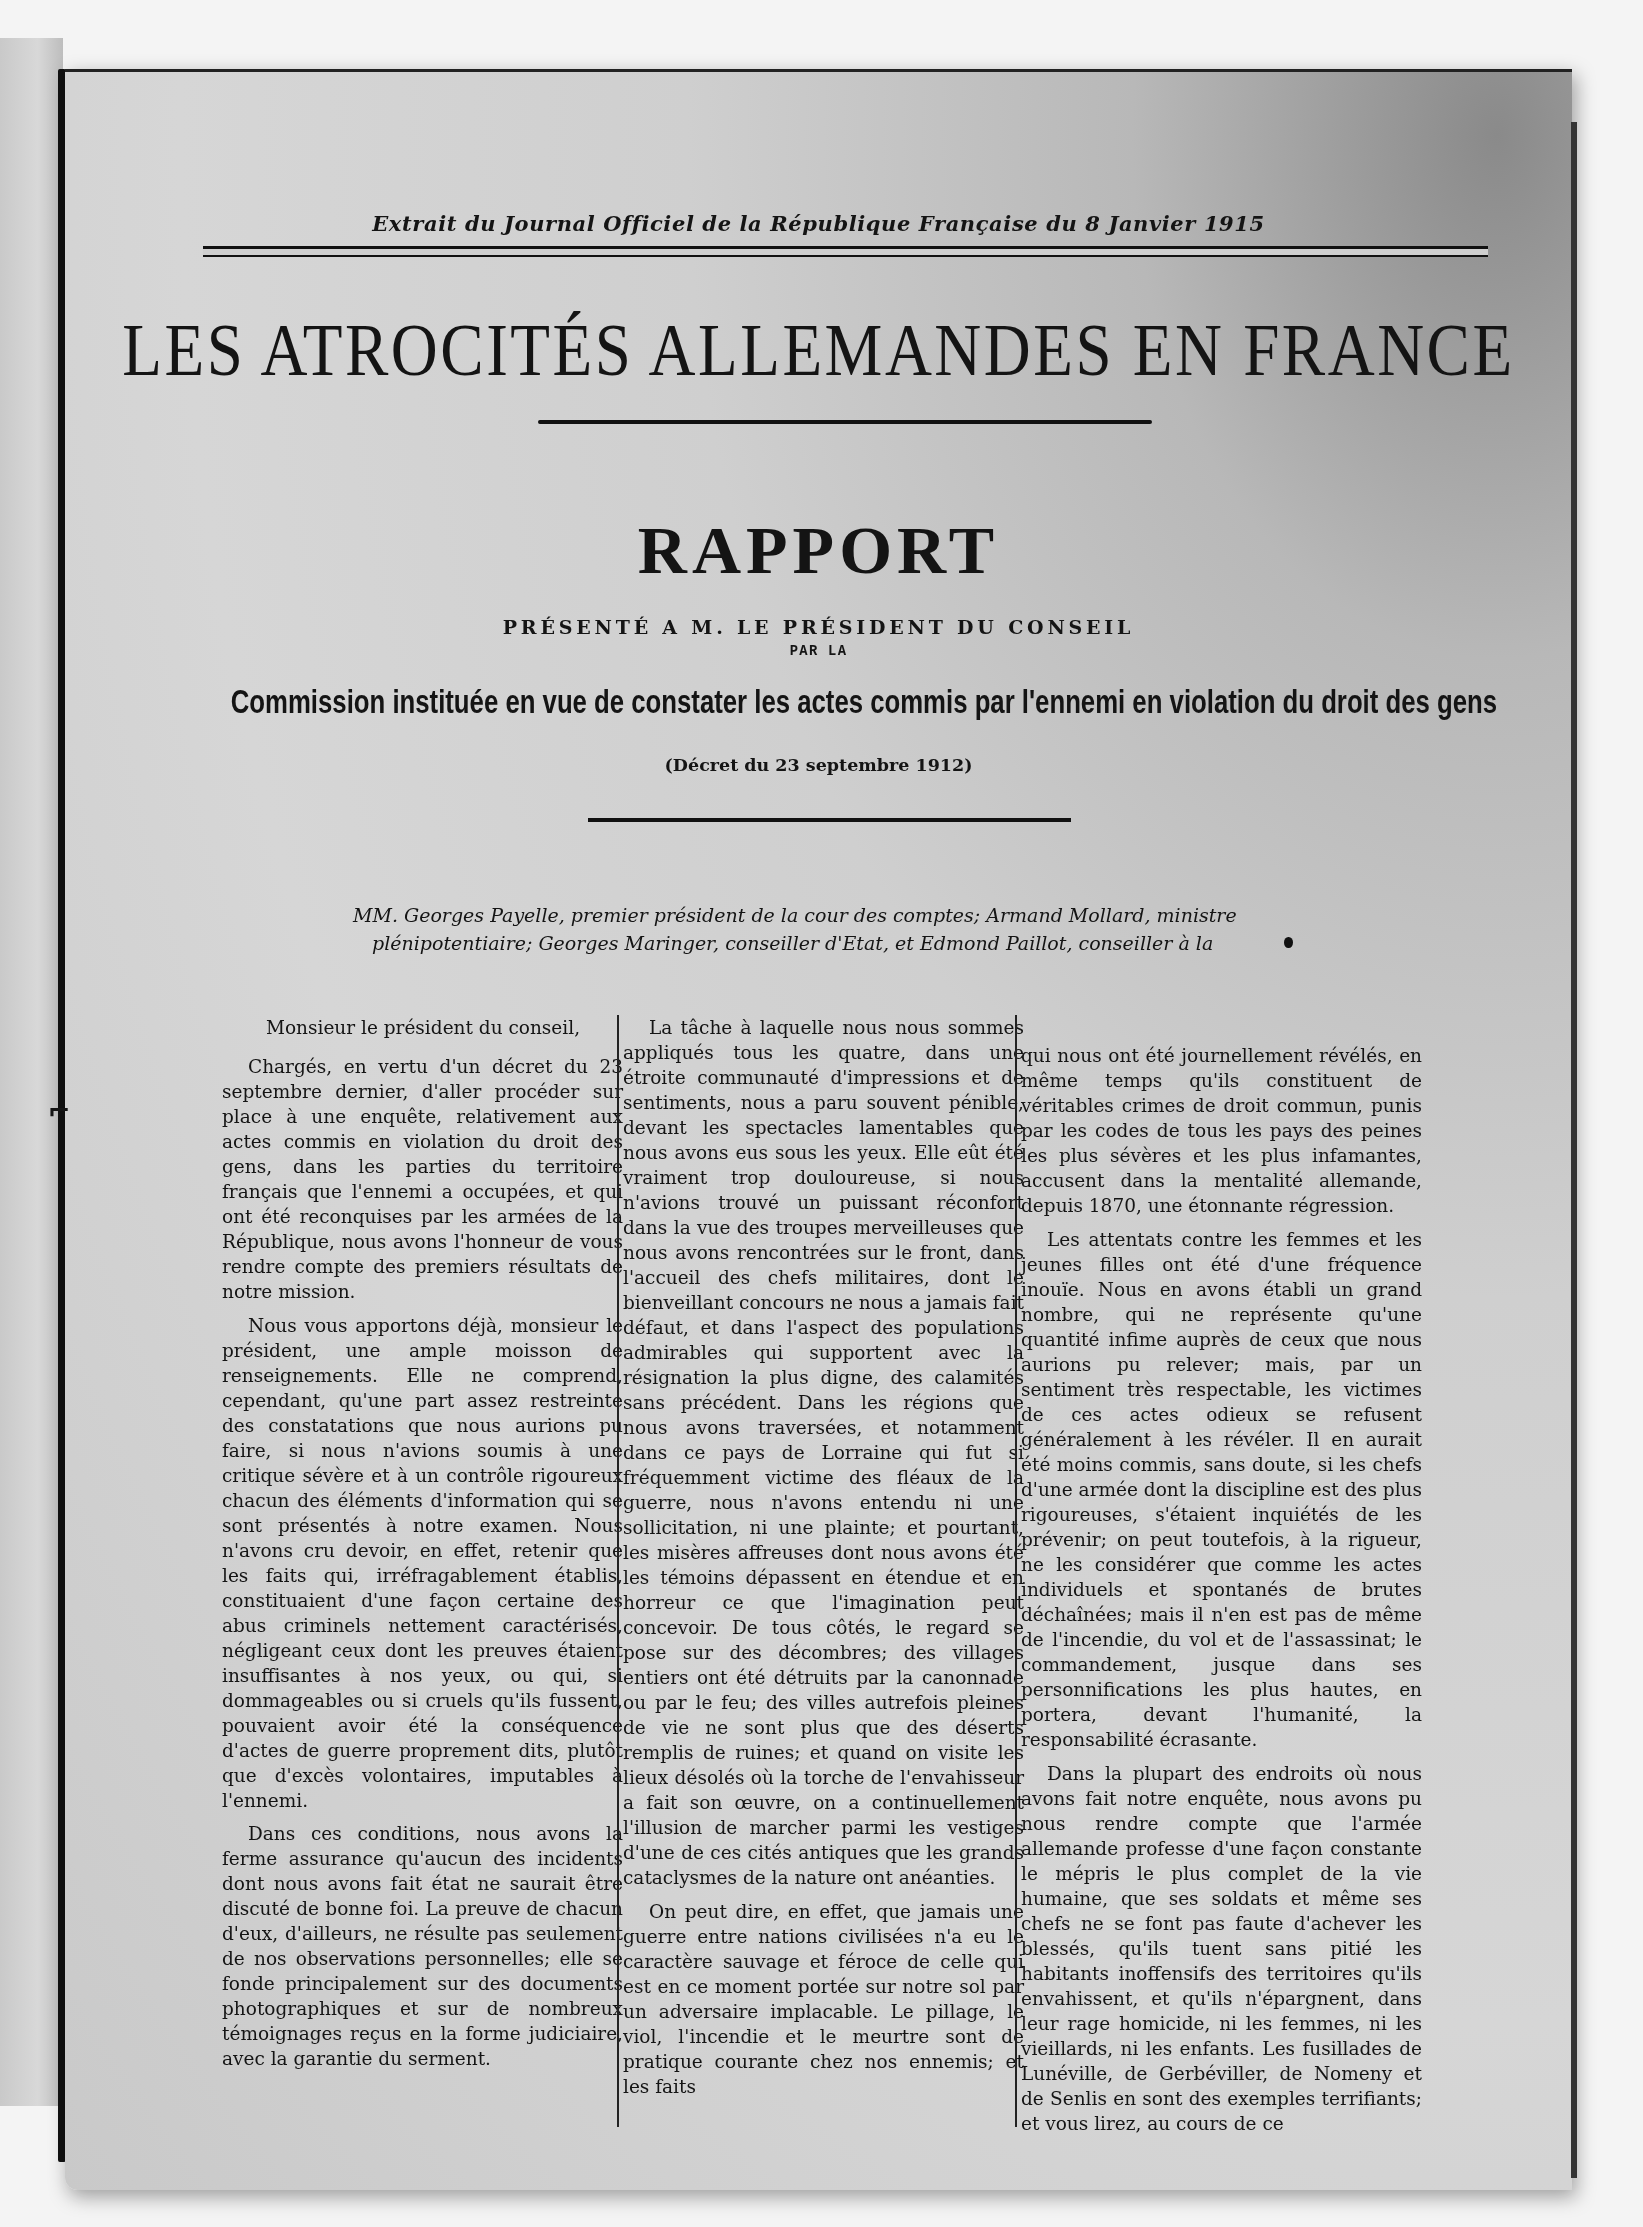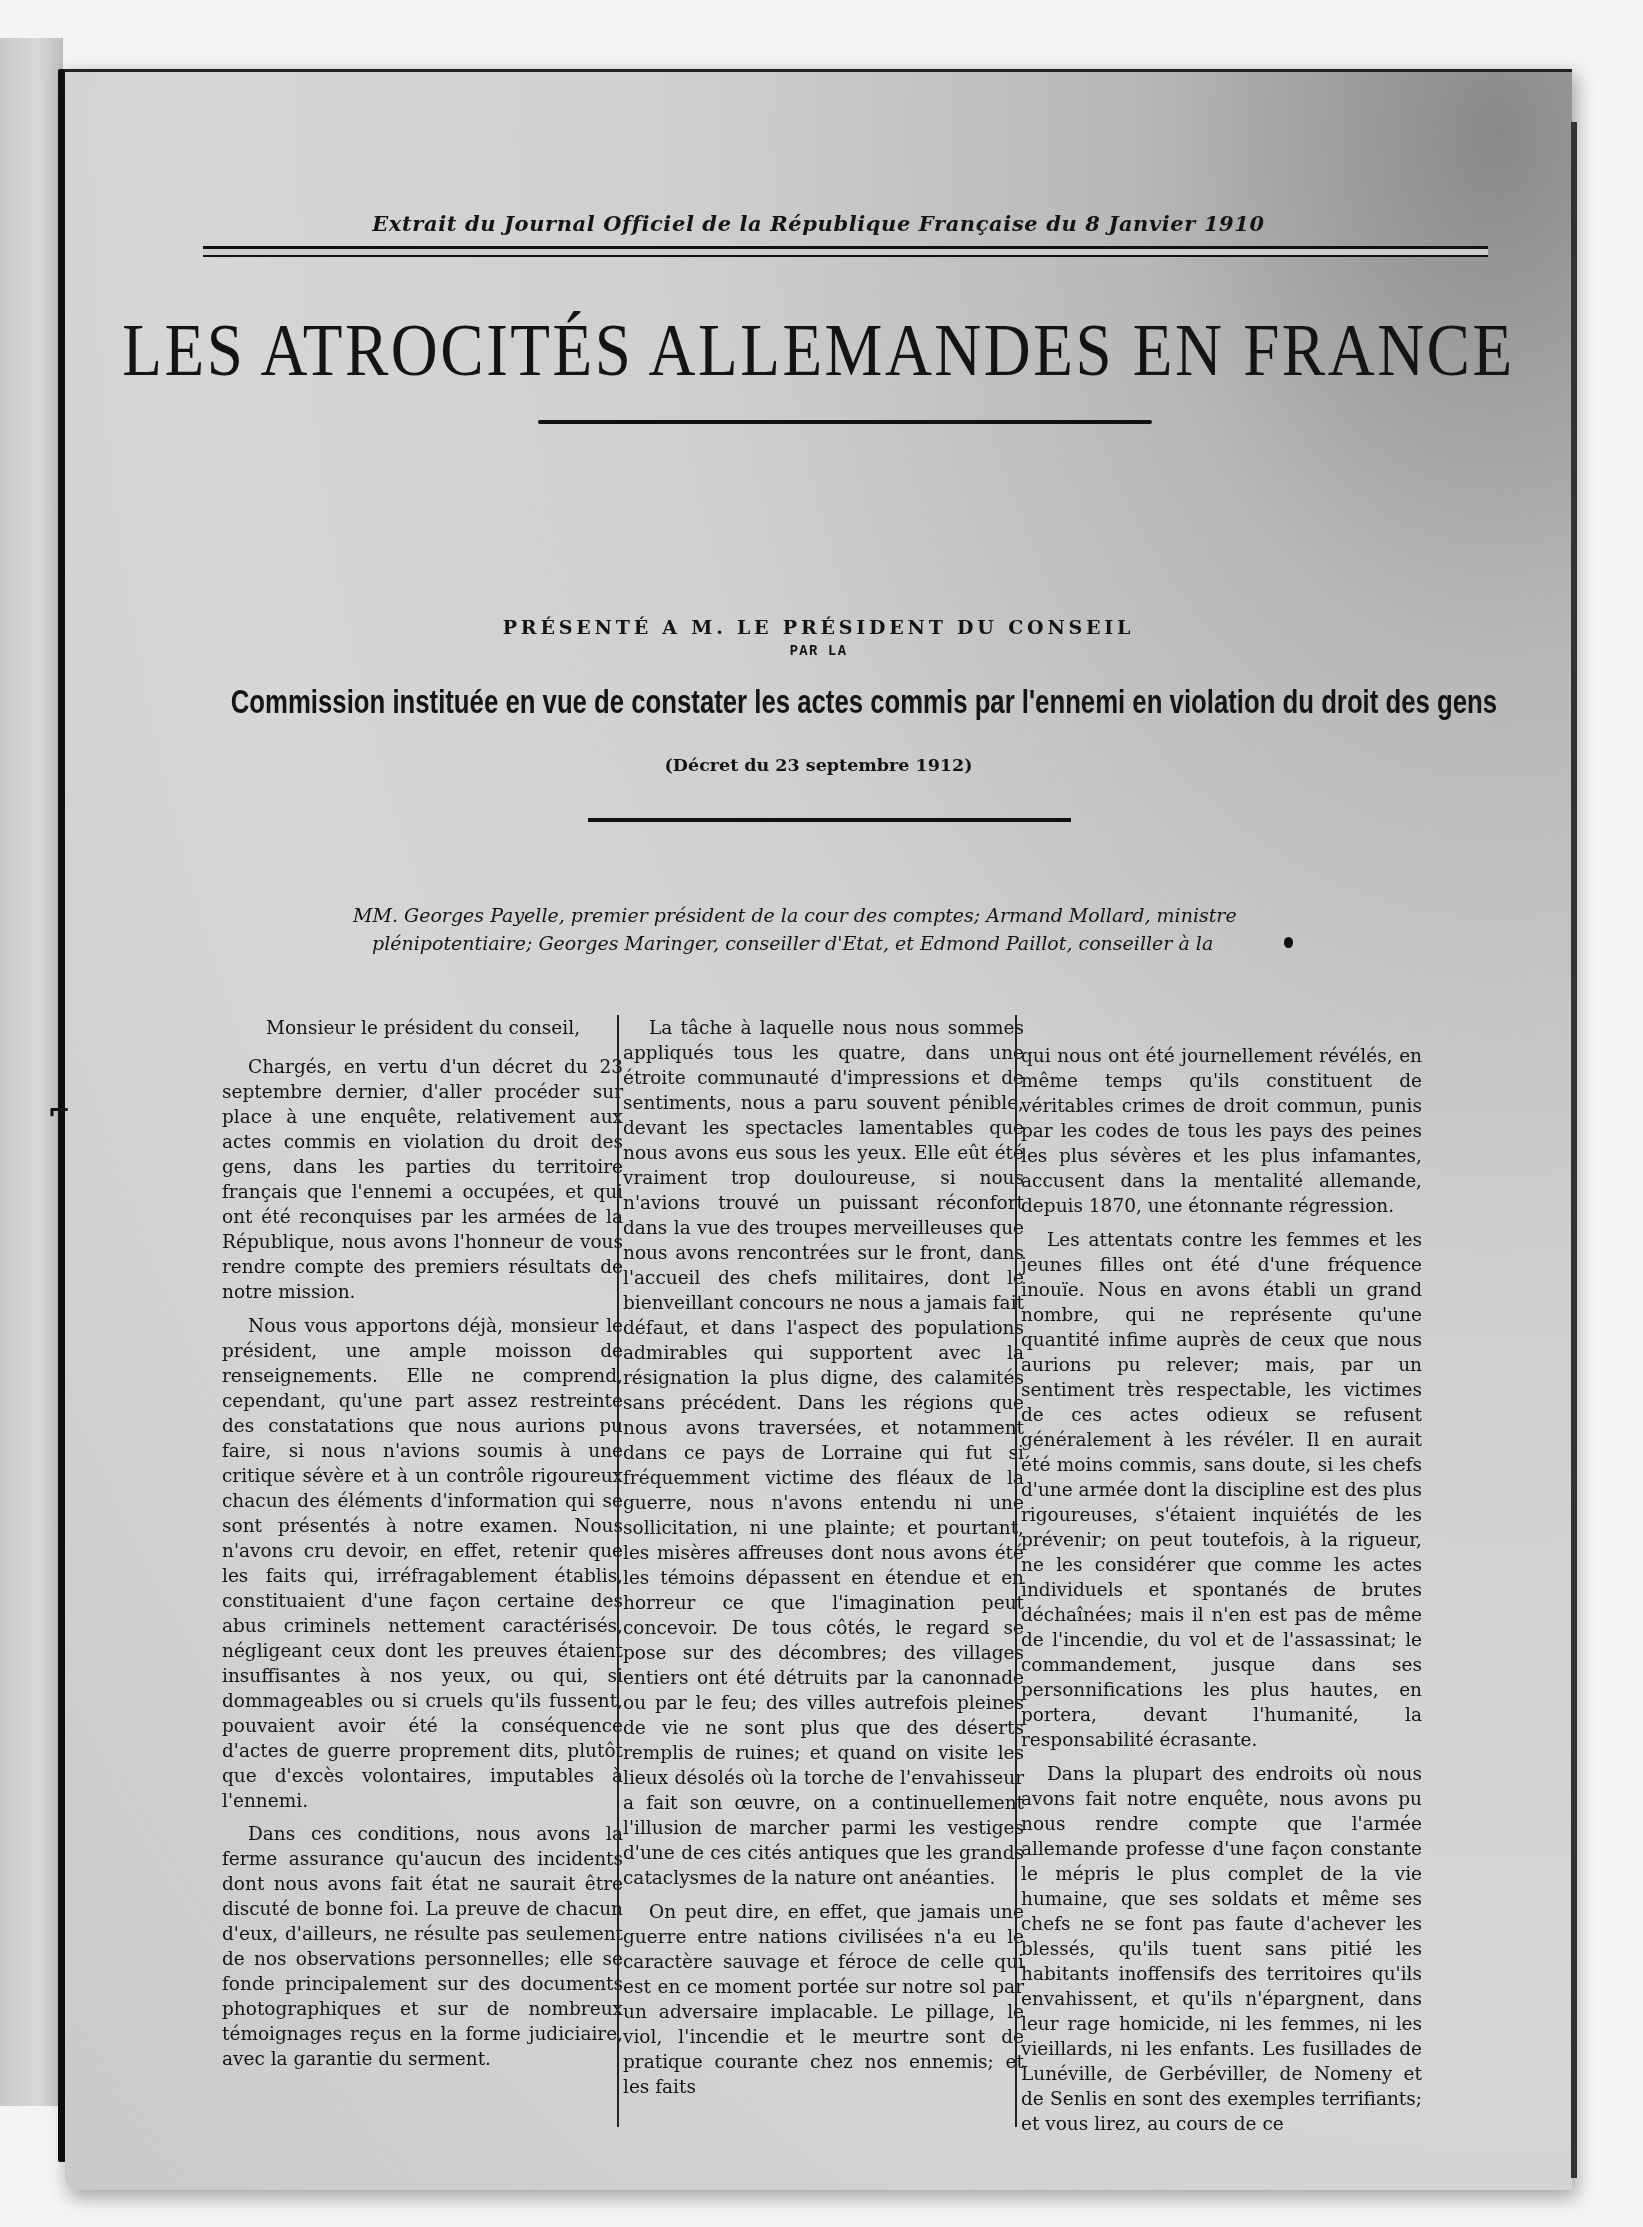--- a/index.html
+++ b/index.html
@@ -97,26 +97,27 @@
 </head>
 <body>
 
 <div class="prev-page"></div>
 <div class="spine-line"></div>
 
 <div class="page">
   <div class="page-right-edge"></div>
   <div class="abs mark-left">⌐</div>
 
-  <div class="abs center extrait">Extrait du Journal Officiel de la République Française du 8 Janvier 1910</div>
+  <div class="abs center extrait">Extrait du Journal Officiel de la République Française du 8 Janvier 1915</div>
   <div class="abs rule-double"></div>
 
   <div class="abs center main-title">LES ATROCITÉS ALLEMANDES EN FRANCE</div>
   <div class="abs rule-short1"></div>
 
+  <div class="abs center rapport">RAPPORT</div>
   <div class="abs center presente">PRÉSENTÉ A M. LE PRÉSIDENT DU CONSEIL</div>
   <div class="abs center par-la">PAR LA</div>
   <div class="abs center commission">Commission instituée en vue de constater les actes commis par l'ennemi en violation du droit des gens</div>
   <div class="abs center decret">(Décret du 23 septembre 1912)</div>
   <div class="abs rule-short2"></div>
 
   <div class="abs signatories">
     <span class="line">MM. Georges Payelle, premier président de la cour des comptes; Armand Mollard, ministre</span>
     <span class="line indent">plénipotentiaire; Georges Maringer, conseiller d'Etat, et Edmond Paillot, conseiller à la</span>
   </div>

